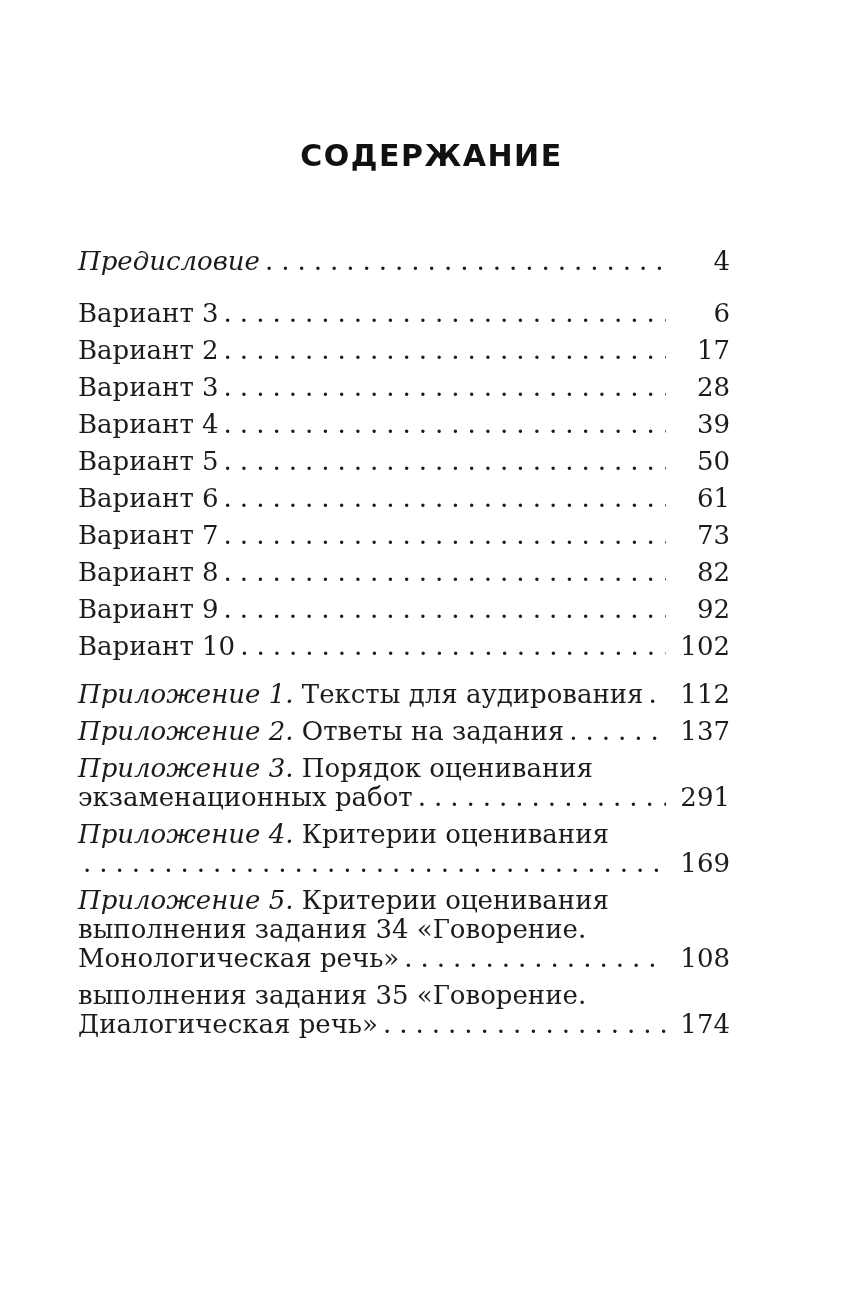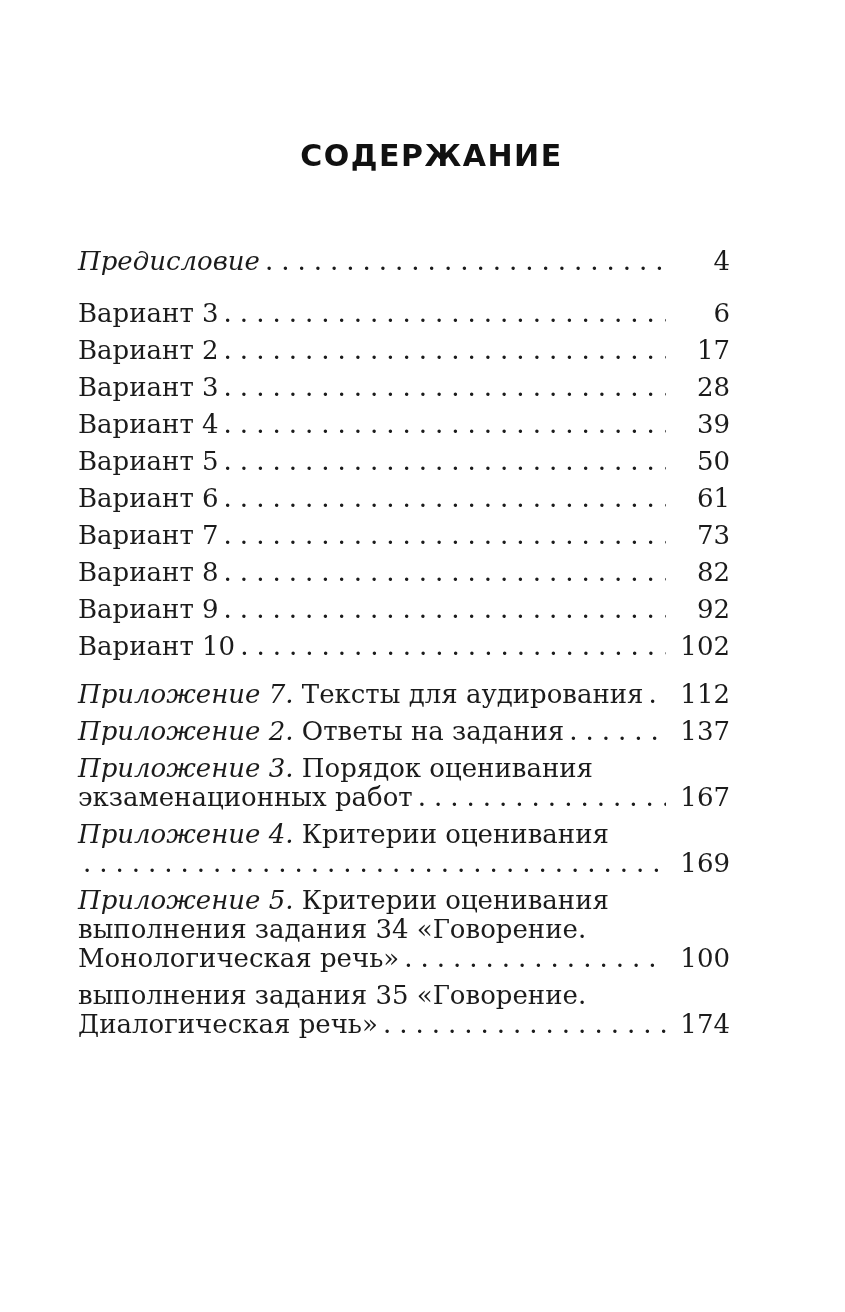--- a/index.html
+++ b/index.html
@@ -131,54 +131,54 @@
       </div>
       <div class="entry variant last-variant">
         <div class="line last">
           <span class="seg-group"><span class="seg">Вариант 10</span></span>
           <span class="leader"></span>
           <span class="page-num">102</span>
         </div>
       </div>
       <div class="entry appendix">
         <div class="line last">
-          <span class="seg-group"><span class="seg i">Приложение 7.</span><span class="seg"> Тексты для аудирования</span></span>
+          <span class="seg-group"><span class="seg i">Приложение 1.</span><span class="seg"> Тексты для аудирования</span></span>
           <span class="leader"></span>
           <span class="page-num">112</span>
         </div>
       </div>
       <div class="entry appendix">
         <div class="line last">
           <span class="seg-group"><span class="seg i">Приложение 2.</span><span class="seg"> Ответы на задания</span></span>
           <span class="leader"></span>
           <span class="page-num">137</span>
         </div>
       </div>
       <div class="entry appendix">
         <div class="line"><span class="seg i">Приложение 3.</span><span class="seg"> Порядок оценивания</span></div>
         <div class="line last">
           <span class="seg-group"><span class="seg">экзаменационных работ</span></span>
           <span class="leader"></span>
-          <span class="page-num">167</span>
+          <span class="page-num">291</span>
         </div>
       </div>
       <div class="entry appendix">
         <div class="line"><span class="seg i">Приложение 4.</span><span class="seg"> Критерии оценивания</span></div>
         <div class="line last">
           <span class="leader"></span>
           <span class="page-num">169</span>
         </div>
       </div>
       <div class="entry appendix">
         <div class="line"><span class="seg i">Приложение 5.</span><span class="seg"> Критерии оценивания</span></div>
         <div class="line"><span class="seg">выполнения задания 34 «Говорение.</span></div>
         <div class="line last">
           <span class="seg-group"><span class="seg">Монологическая речь»</span></span>
           <span class="leader"></span>
-          <span class="page-num">100</span>
+          <span class="page-num">108</span>
         </div>
       </div>
       <div class="entry appendix">
         <div class="line"><span class="seg">выполнения задания 35 «Говорение.</span></div>
         <div class="line last">
           <span class="seg-group"><span class="seg">Диалогическая речь»</span></span>
           <span class="leader"></span>
           <span class="page-num">174</span>
         </div>
       </div>

